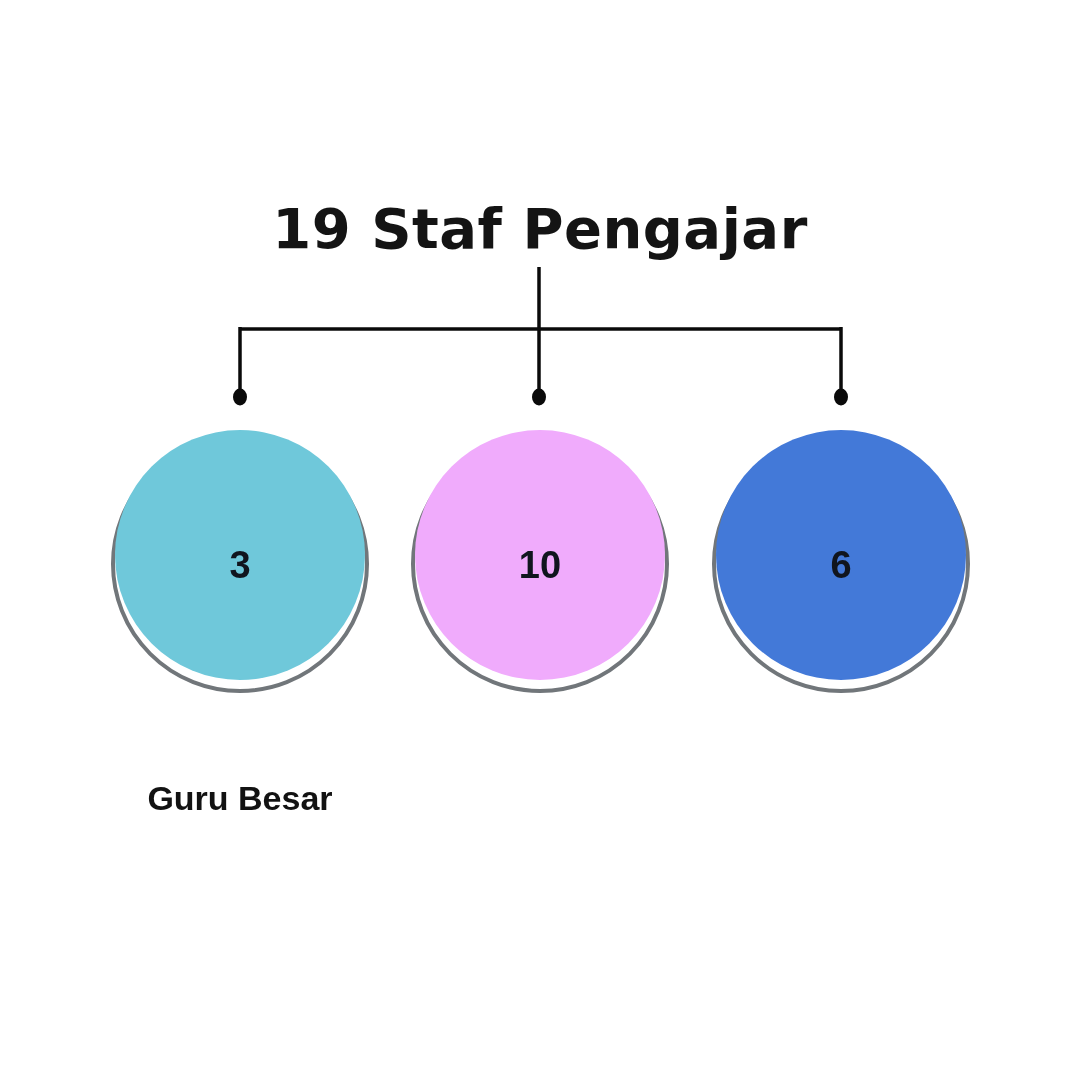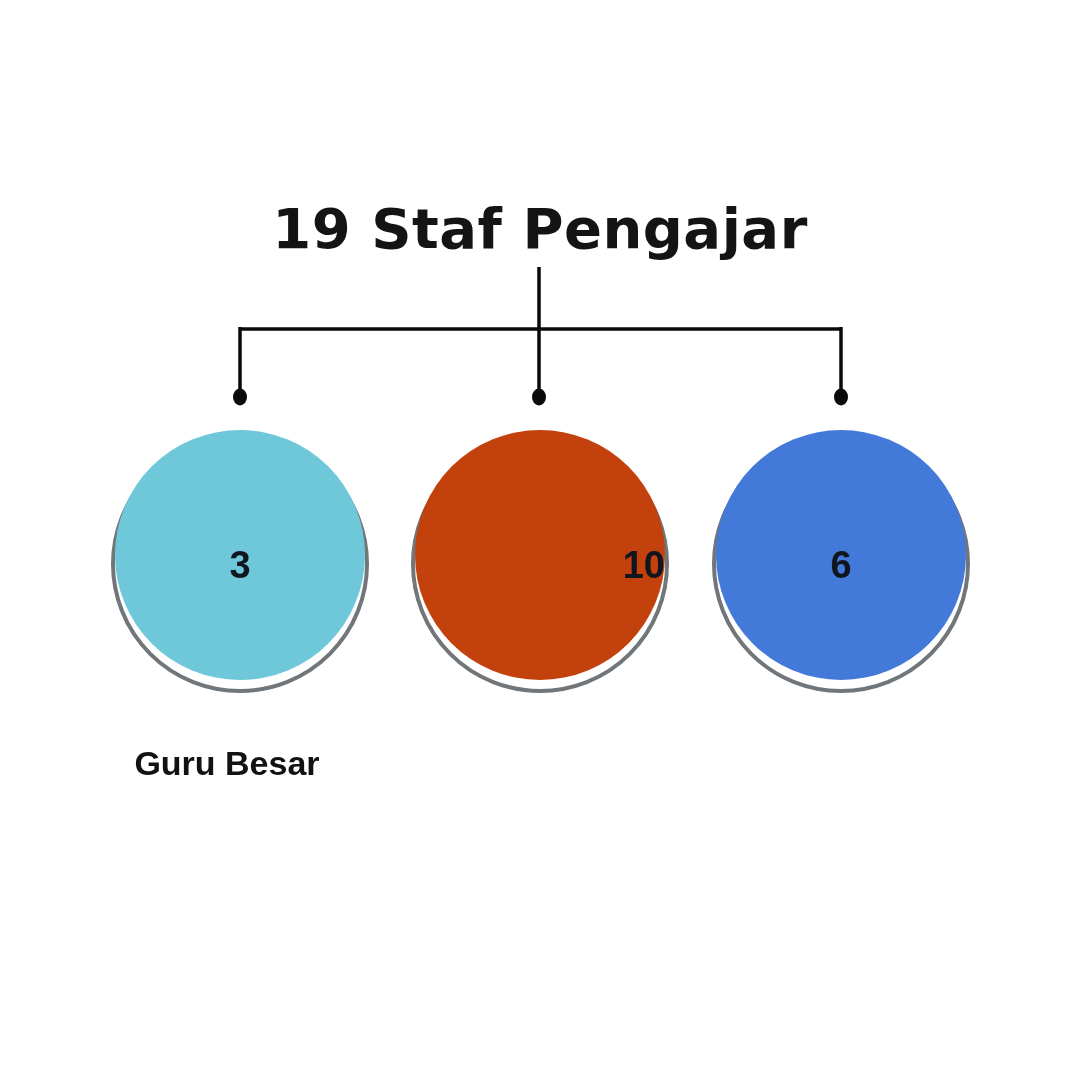--- a/index.html
+++ b/index.html
@@ -83,24 +83,24 @@
     <line x1="841" y1="327" x2="841" y2="396" stroke-width="3.5" stroke="#0A0A0A"></line>
     <ellipse cx="240" cy="397" rx="7" ry="8.5" fill="#0A0A0A"></ellipse>
     <ellipse cx="539" cy="397" rx="7" ry="8.5" fill="#0A0A0A"></ellipse>
     <ellipse cx="841" cy="397" rx="7" ry="8.5" fill="#0A0A0A"></ellipse>
   </svg>
 
   <div class="ring" style="left: 111px; border-color: rgb(113, 118, 122);"></div>
   <div class="disc" style="left: 115px; background-color: rgb(111, 200, 218);">
     <span class="value">3</span>
   </div>
-  <div class="node-label" style="left:67px;">Guru Besar</div>
+  <div class="node-label" style="left:80px;margin-top:35px;">Guru Besar</div>
 
   <div class="ring" style="left: 411px; border-color: rgb(113, 118, 122);"></div>
-  <div class="disc" style="left: 415px; background-color: #c2410c; justify-content: flex-end;">
+  <div class="disc" style="left: 415px; background-color: #f0abfc;">
     <span class="value">10</span>
   </div>
 
   <div class="ring" style="left: 712px; border-color: rgb(113, 118, 122);"></div>
   <div class="disc" style="left: 716px; background-color: rgb(67, 121, 216);">
     <span class="value">6</span>
   </div>
 
 </div>
 

